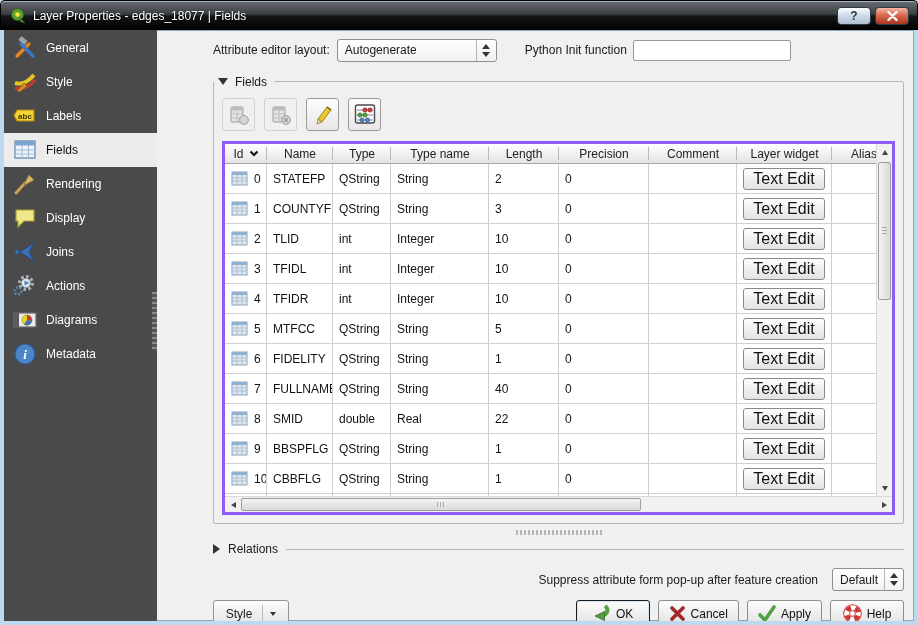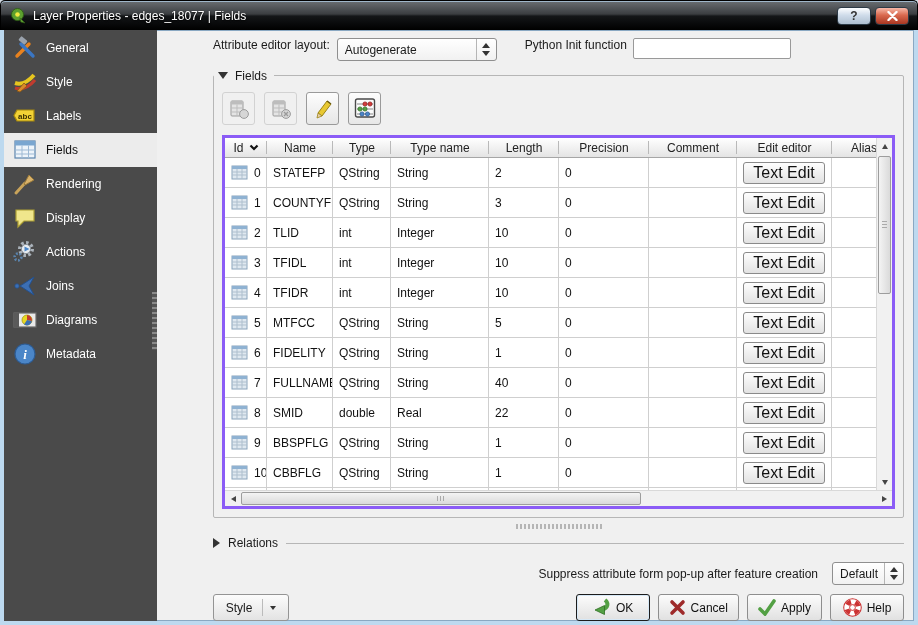--- a/index.html
+++ b/index.html
@@ -21,21 +21,21 @@
     box-shadow:inset 0 0 0 1px #8aa8c2;gap:46px;}
   
   .sidebar{width:153px;background:#4a4a4a;flex-shrink:0;position:relative;padding-top:1px;}
   .side-item{height:34px;display:flex;align-items:center;gap:9px;padding-left:9px;color:#fff;}
   .side-item.selected{background:#ececec;color:#111;}
   .side-icon{width:24px;height:24px;flex-shrink:0;}
   .sidebar-grip{position:absolute;right:0;top:262px;width:5px;height:58px;
     background:repeating-linear-gradient(180deg,#8a8a8a 0 2px,#555 2px 5px);}
   
   .content{flex:1;padding:6px 10px 0;position:relative;overflow:hidden;}
-  .toprow{display:flex;height:24px;margin:2px 0 13px;}
+  .toprow{display:flex;align-items:center;height:24px;margin:2px 0 19px;}
   .lbl{white-space:nowrap;}
   .combo{height:23px;border:1px solid #8f8f8f;border-radius:3px;background:linear-gradient(#ffffff,#f1f1f1);
     display:flex;align-items:center;padding:0 0 0 7px;}
   .combo-main{width:160px;margin-left:7px;}
   .combo-text{flex:1;}
   .spin{margin-left:6px;border-left:1px solid #b5b5b5;align-self:stretch;width:20px;
     display:flex;flex-direction:column;align-items:center;justify-content:center;gap:3px;}
   .tri-up{width:0;height:0;border-left:4px solid transparent;border-right:4px solid transparent;border-bottom:5px solid #333;}
   .tri-dn{width:0;height:0;border-left:4px solid transparent;border-right:4px solid transparent;border-top:5px solid #333;}
   .txt-input{width:158px;height:21px;border:1px solid #999;border-radius:2px;background:#fff;margin-left:6px;
@@ -168,33 +168,33 @@
         <span>Rendering</span>
       </div>
       <div class="side-item">
         <svg class="side-icon" viewBox="0 0 24 24">
           <path d="M3 4 H21 V15 H11 L5 21 V15 H3 Z" fill="#f0e68c" stroke="#ada035" stroke-width="1.2"></path>
         </svg>
         <span>Display</span>
       </div>
       <div class="side-item">
         <svg class="side-icon" viewBox="0 0 24 24">
+          <path d="M21 3 L7 12 L21 21 L16 12 Z" fill="#3c6fb4" stroke="#24508c" stroke-width="1"></path>
+          <circle cx="4" cy="12" r="2.2" fill="#3c6fb4" stroke="#24508c" stroke-width=".8"></circle>
+        </svg>
+        <span>Joins</span>
+      </div>
+      <div class="side-item">
+        <svg class="side-icon" viewBox="0 0 24 24">
           <circle cx="13" cy="9" r="6" fill="none" stroke="#aab2ba" stroke-width="4" stroke-dasharray="2.4 2.2"></circle>
           <circle cx="13" cy="9" r="4.6" fill="#e7ebef" stroke="#8a929a" stroke-width="1"></circle>
           <path d="M11.5 6.5 L16.5 9 L11.5 11.5 Z" fill="#4a86c8"></path>
           <circle cx="5" cy="17" r="3.4" fill="none" stroke="#5b84ad" stroke-width="2.6" stroke-dasharray="1.8 1.6"></circle>
         </svg>
         <span>Actions</span>
-      </div>
-      <div class="side-item">
-        <svg class="side-icon" viewBox="0 0 24 24">
-          <path d="M21 3 L7 12 L21 21 L16 12 Z" fill="#3c6fb4" stroke="#24508c" stroke-width="1"></path>
-          <circle cx="4" cy="12" r="2.2" fill="#3c6fb4" stroke="#24508c" stroke-width=".8"></circle>
-        </svg>
-        <span>Joins</span>
       </div>
       <div class="side-item">
         <svg class="side-icon" viewBox="0 0 24 24">
           <rect x="1" y="5" width="22" height="14" fill="#e9e9e9" stroke="#6a6a6a" stroke-width="1.2"></rect>
           <rect x="1" y="5" width="5" height="14" fill="#5a5a5a"></rect>
           <circle cx="14" cy="12" r="5" fill="#e8d722" stroke="#a89a10" stroke-width=".8"></circle>
           <path d="M14 12 L14 7 A5 5 0 0 1 18.8 13 Z" fill="#c23b2e"></path>
           <path d="M14 12 L18.8 13 A5 5 0 0 1 11 16.5 Z" fill="#3c6fb4"></path>
         </svg>
         <span>Diagrams</span>
@@ -277,21 +277,21 @@
                 <svg width="10" height="7" viewBox="0 0 10 7">
                   <path d="M1.5 1.5 L5 5 L8.5 1.5" stroke="#111" stroke-width="2.2" fill="none"></path>
                 </svg>
               </div>
               <div class="th">Name</div>
               <div class="th">Type</div>
               <div class="th">Type name</div>
               <div class="th">Length</div>
               <div class="th">Precision</div>
               <div class="th">Comment</div>
-              <div class="th">Edit editor</div>
+              <div class="th">Layer widget</div>
               <div class="th">Alias</div>
               <div class="th">WMS</div>
             </div>
             <div>
                 <div class="trow">
                   <div class="td">
                     <svg class="rowicon" width="17" height="15" viewBox="0 0 17 15">
                       <rect x="1" y="1" width="15" height="13" fill="#dfe8f0" stroke="#8aa4bc"></rect>
                       <rect x="1" y="1" width="15" height="3" fill="#8fb2d2"></rect>
                       <path d="M1 7 H16 M1 10 H16 M6 4 V14 M11 4 V14" stroke="#aebfce" stroke-width="1"></path>

